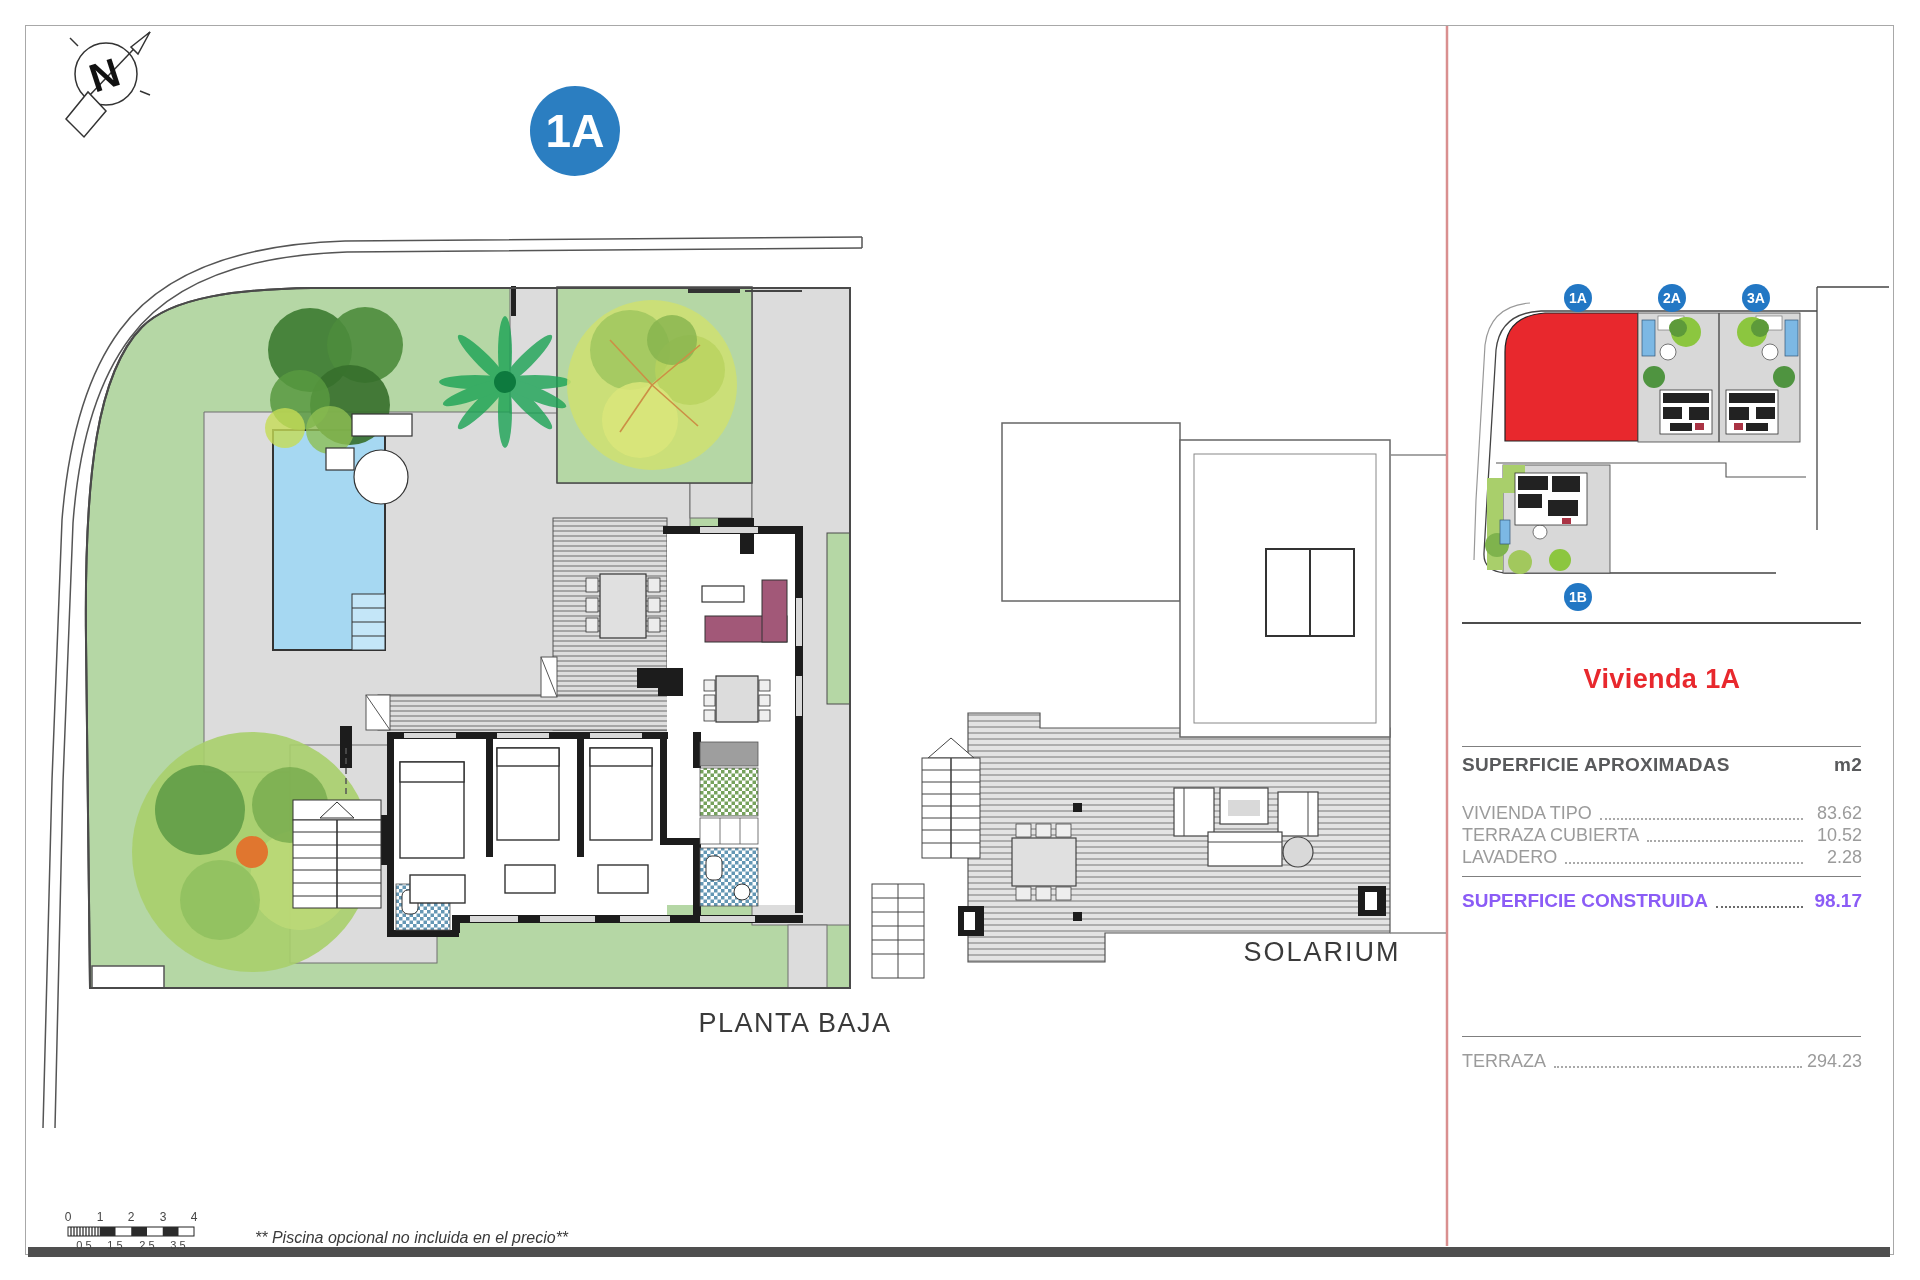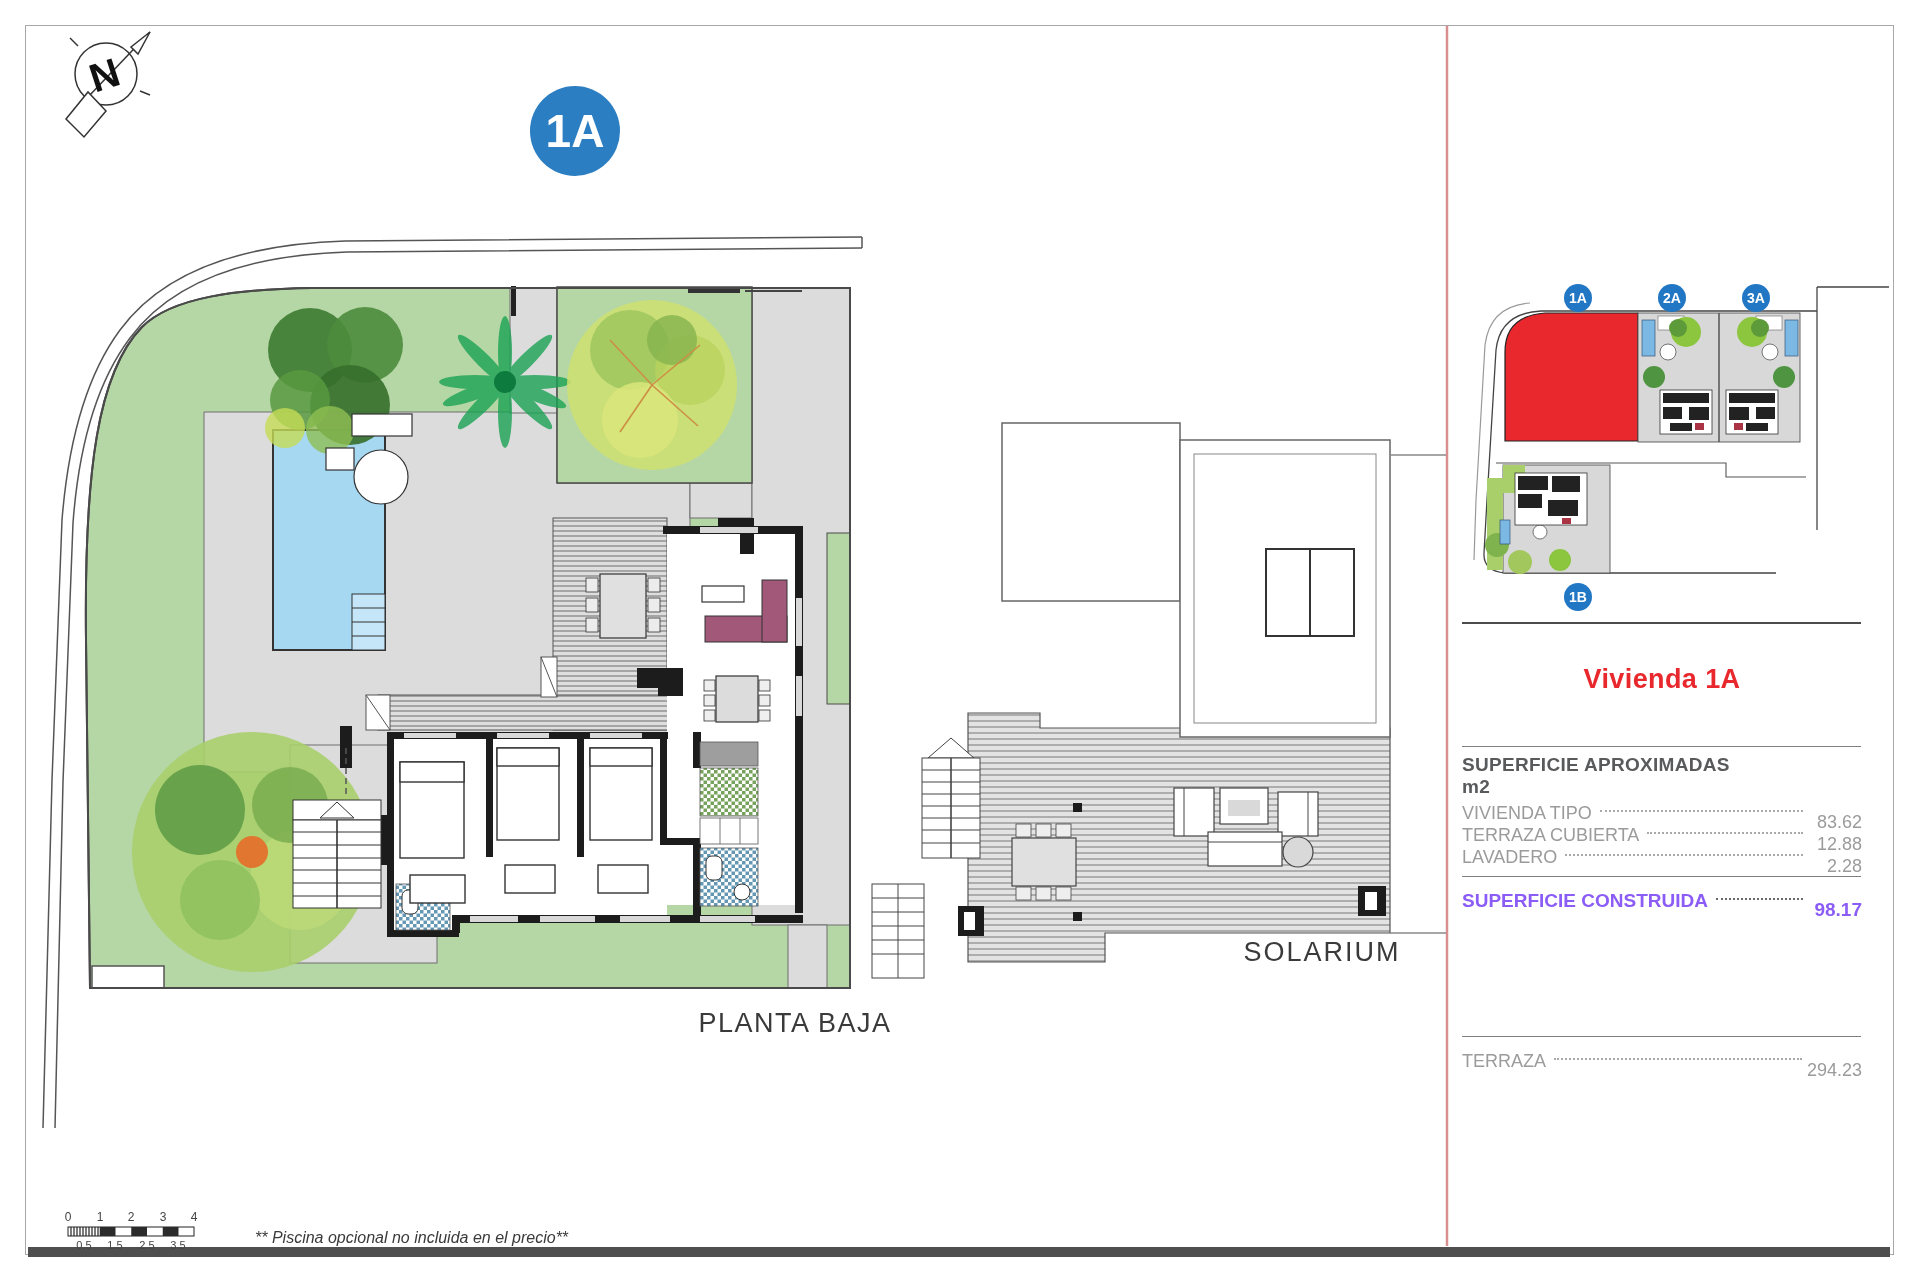--- a/index.html
+++ b/index.html
@@ -6,24 +6,24 @@
   #page{position:relative;width:1920px;height:1280px;background:#fff;overflow:hidden;
         font-family:"Liberation Sans",sans-serif;}
   #plan-svg{position:absolute;left:0;top:0;}
   
   .sidebar{position:absolute;left:1462px;top:0;width:400px;height:908px;}
   .sep{position:absolute;left:0;width:399px;border-top:2px solid #4c4c4c;}
   .sep.thin{border-top:1.6px solid #7f7f7f;}
   .vtitle{position:absolute;top:664px;width:100%;text-align:center;font-size:27px;
           font-weight:bold;color:#e8282d;letter-spacing:.4px;}
   .hdr{position:absolute;top:754px;width:100%;display:flex;font-weight:bold;font-size:19px;
-       color:#595a5c;letter-spacing:.3px;flex-direction:column;}
+       color:#595a5c;letter-spacing:.3px;}
   .hdr .sp{flex:1;}
   .rgroup{position:absolute;width:100%;}
-  .r{display:flex;align-items:center;font-size:18px;color:#9b9b9b;height:22px;}
+  .r{display:flex;align-items:flex-end;font-size:18px;color:#9b9b9b;height:22px;}
   .r .dots{flex:1;border-bottom:2.2px dotted #a9a9a9;margin:0 5px 4px 8px;}
   .r .v{min-width:54px;text-align:right;margin-top:18px;}
   .r.bold{font-weight:bold;color:#8b5cf6;font-size:19px;}
   .r.bold .dots{border-bottom-color:#6a6a6a;}
 </style>
 </head>
 <body>
 
 <div id="page">
 
@@ -467,21 +467,21 @@
 
     <div class="rgroup" style="top:802px">
       <div class="r">
         <span>VIVIENDA TIPO</span>
         <span class="dots"></span>
         <span class="v">83.62</span>
       </div>
       <div class="r">
         <span>TERRAZA CUBIERTA</span>
         <span class="dots"></span>
-        <span class="v">12.88</span>
+        <span class="v">10.52</span>
       </div>
       <div class="r">
         <span>LAVADERO</span>
         <span class="dots"></span>
         <span class="v">2.28</span>
       </div>
     </div>
 
     <div class="sep thin" style="top:876px"></div>
 

